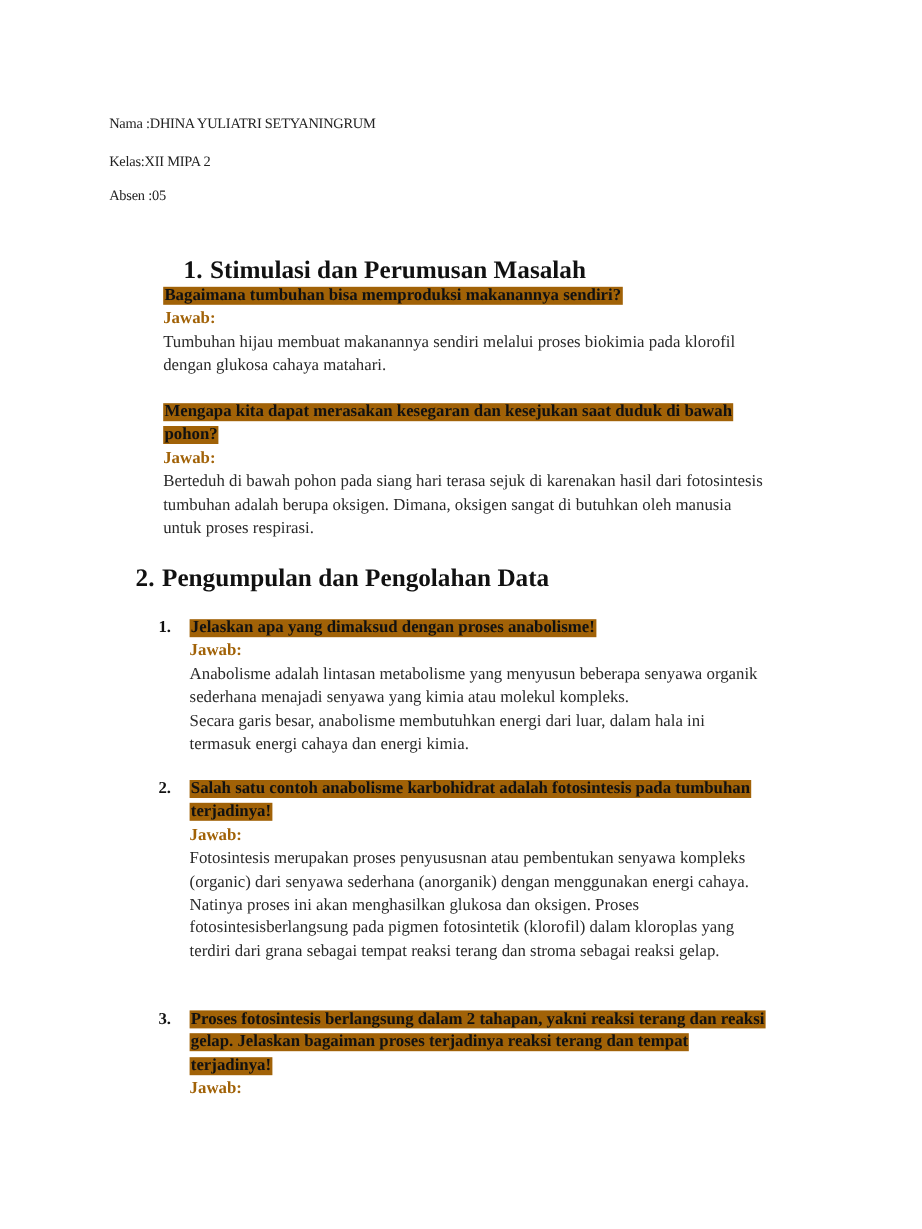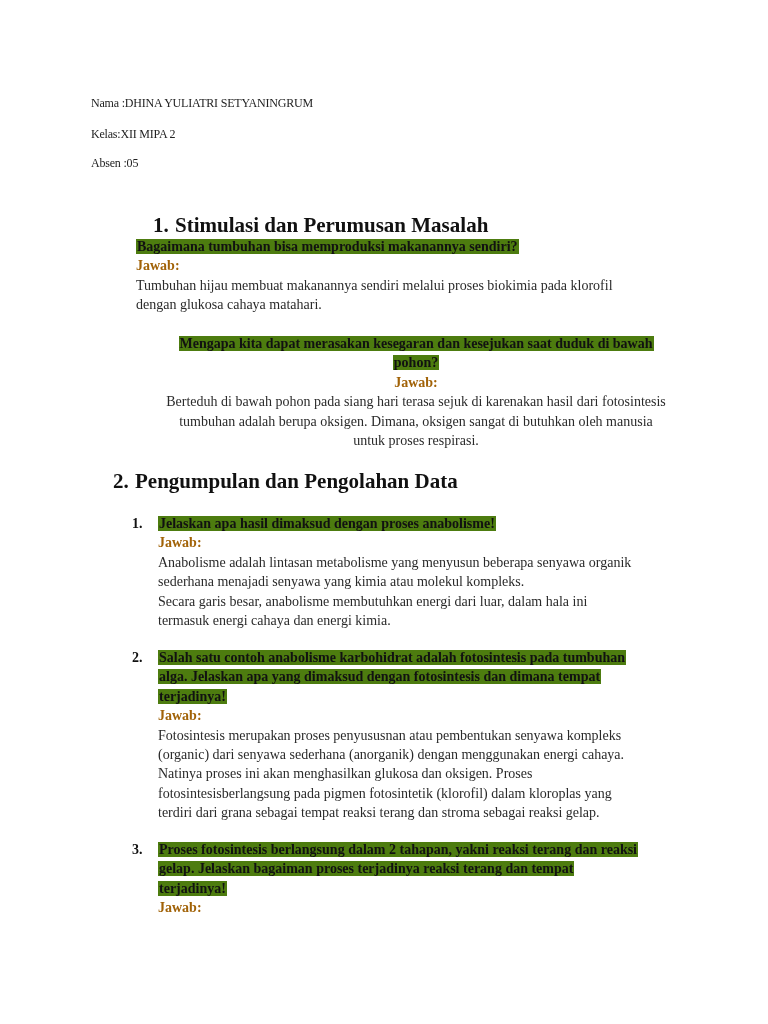--- a/index.html
+++ b/index.html
@@ -45,21 +45,21 @@
       position: absolute;
       font-size: 14px;
       line-height: 19.4px;
       color: #222;
     }
     .q {
       font-weight: bold;
       color: #111;
     }
     .hl {
-      background: #4d7c0f;
+      background: #a16207;
       box-decoration-break: clone;
       -webkit-box-decoration-break: clone;
       padding: 0 1px;
     }
     .jawab {
       font-weight: bold;
       color: #a16207;
     }
     .ans {
       color: #2a2a2a;
@@ -97,47 +97,46 @@
     <span class="num">1.</span><span>Stimulasi dan Perumusan Masalah</span>
   </div>
 
   <div class="block" style="left:136px; top:237px; width:540px;">
     <div class="q"><span class="hl">Bagaimana tumbuhan bisa memproduksi makanannya sendiri?</span></div>
     <div class="jawab">Jawab:</div>
     <div class="ans">Tumbuhan hijau membuat makanannya sendiri melalui proses biokimia pada klorofil</div>
     <div class="ans">dengan glukosa cahaya matahari.</div>
   </div>
 
-  <div class="block" style="left:136px; top:334px; width:560px;text-align:center;">
+  <div class="block" style="left:136px; top:334px; width:560px;">
     <div class="q"><span class="hl">Mengapa kita dapat merasakan kesegaran dan kesejukan saat duduk di bawah</span></div>
     <div class="q"><span class="hl">pohon?</span></div>
     <div class="jawab">Jawab:</div>
     <div class="ans" style="white-space:nowrap;">Berteduh di bawah pohon pada siang hari terasa sejuk di karenakan hasil dari fotosintesis</div>
     <div class="ans">tumbuhan adalah berupa oksigen. Dimana, oksigen sangat di butuhkan oleh manusia</div>
     <div class="ans">untuk proses respirasi.</div>
   </div>
 
   <div class="section-heading" style="top:469px;">
     <span class="num">2.</span><span>Pengumpulan dan Pengolahan Data</span>
   </div>
 
   <div class="sub-item" style="left:158px; top:514px; width:520px;">
     <span class="sub-num"><span>1.</span></span>
-    <div class="q"><span class="hl">Jelaskan apa hasil dimaksud dengan proses anabolisme!</span></div>
+    <div class="q"><span class="hl">Jelaskan apa yang dimaksud dengan proses anabolisme!</span></div>
     <div class="jawab">Jawab:</div>
     <div class="ans">Anabolisme adalah lintasan metabolisme yang menyusun beberapa senyawa organik</div>
     <div class="ans">sederhana menajadi senyawa yang kimia atau molekul kompleks.</div>
     <div class="ans">Secara garis besar, anabolisme membutuhkan energi dari luar, dalam hala ini</div>
     <div class="ans">termasuk energi cahaya dan energi kimia.</div>
   </div>
 
   <div class="sub-item" style="left:158px; top:648px; width:530px;">
     <span class="sub-num"><span>2.</span></span>
     <div class="q"><span class="hl">Salah satu contoh anabolisme karbohidrat adalah fotosintesis pada tumbuhan</span></div>
-    <div class="q"><span class="hl">alga. Jelaskan apa yang dimaksud dengan fotosintesis dan dimana tempat</span></div>
     <div class="q"><span class="hl">terjadinya!</span></div>
     <div class="jawab">Jawab:</div>
     <div class="ans">Fotosintesis merupakan proses penyususnan atau pembentukan senyawa kompleks</div>
     <div class="ans">(organic) dari senyawa sederhana (anorganik) dengan menggunakan energi cahaya.</div>
     <div class="ans">Natinya proses ini akan menghasilkan glukosa dan oksigen. Proses</div>
     <div class="ans">fotosintesisberlangsung pada pigmen fotosintetik (klorofil) dalam kloroplas yang</div>
     <div class="ans">terdiri dari grana sebagai tempat reaksi terang dan stroma  sebagai reaksi gelap.</div>
   </div>
 
   <div class="sub-item" style="left:158px; top:840px; width:530px;">

